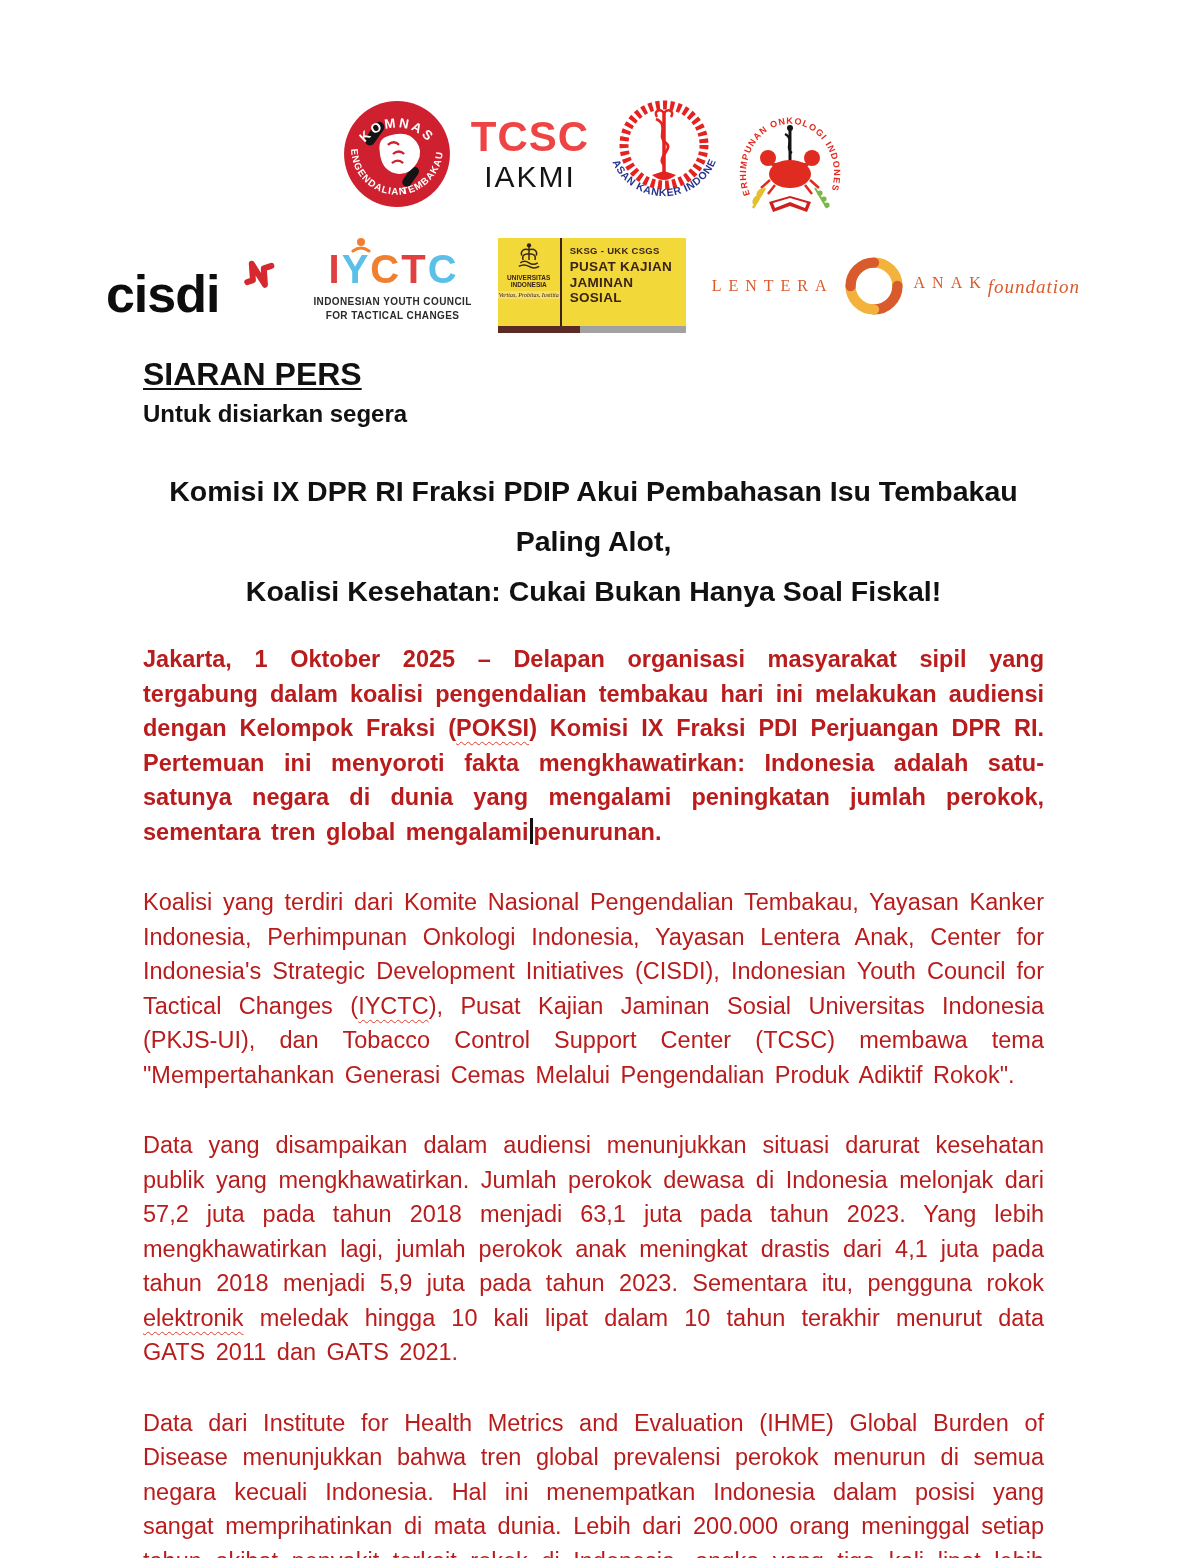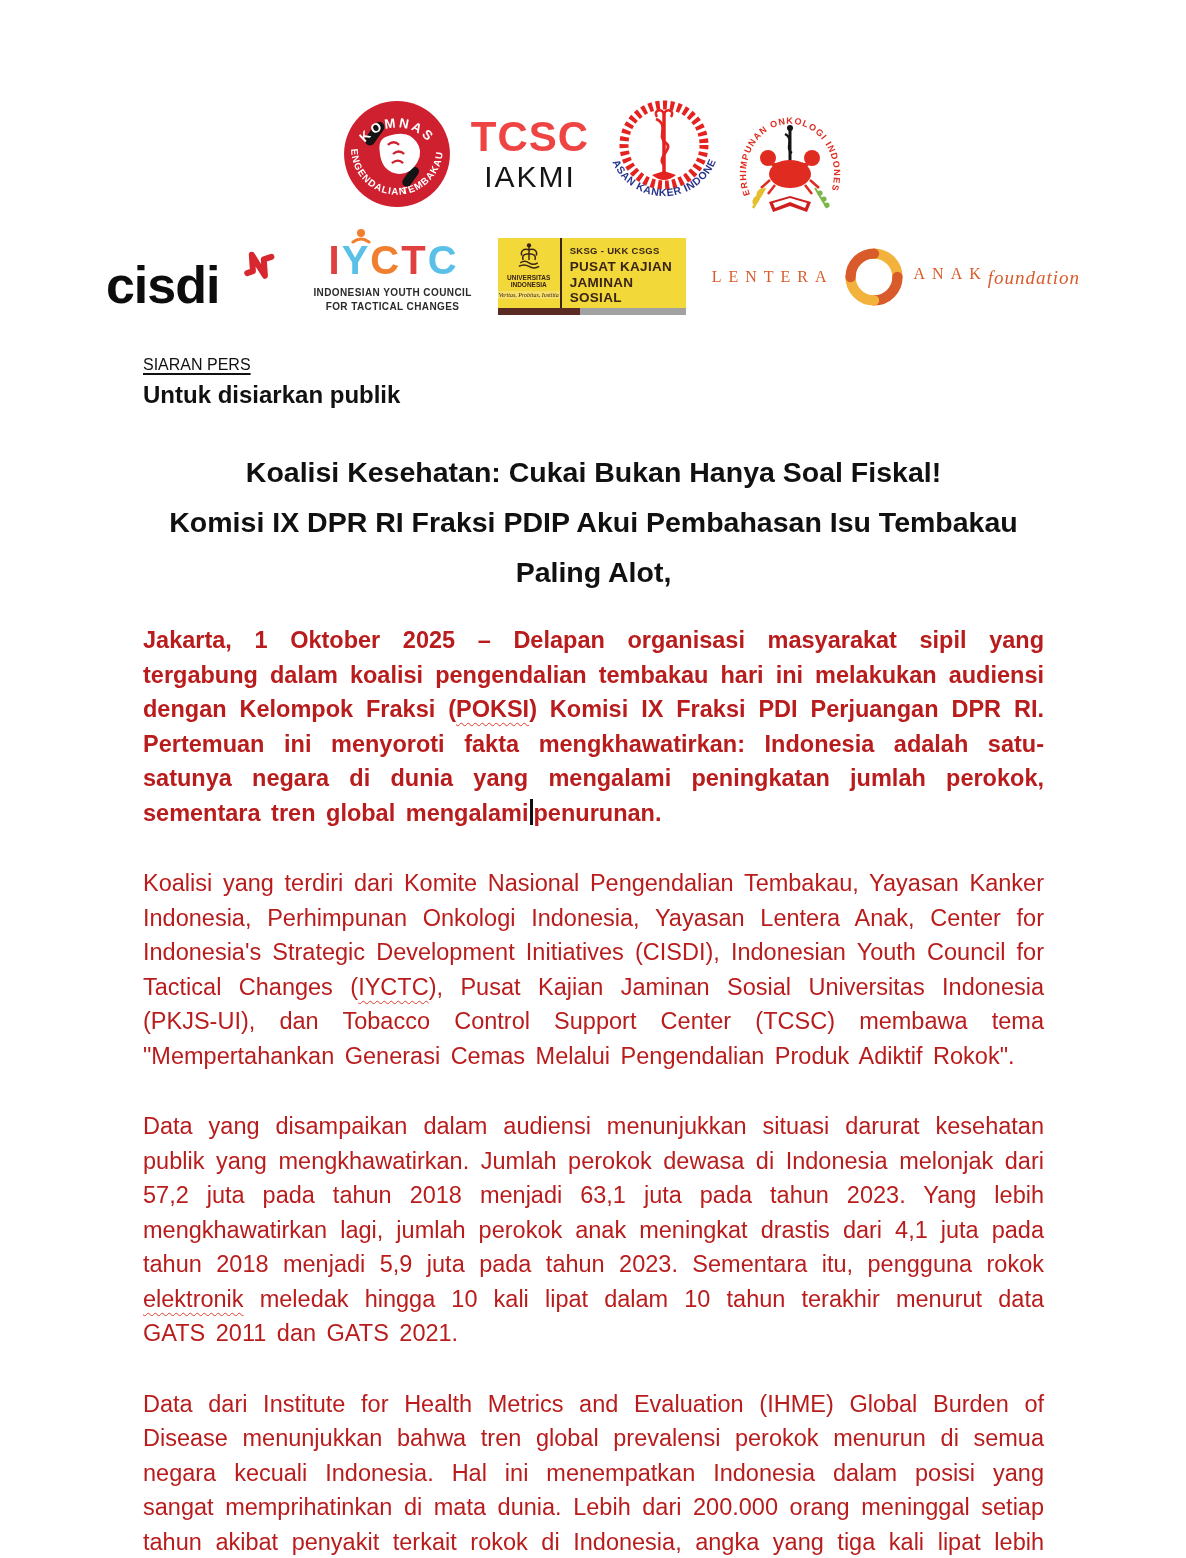--- a/index.html
+++ b/index.html
@@ -20,41 +20,41 @@
   .cisdi-word { font-size: 52px; font-weight: 800; letter-spacing: -1px; color: #0d0d0d; line-height: 1; }
   .cisdi-pulse { margin-left: -2px; margin-bottom: 26px; }
 
   .iyctc-logo { text-align: center; position: relative; }
   .iyctc-letters { display: flex; justify-content: center; align-items: flex-end; gap: 2px; line-height: 1; font-weight: 800; font-size: 40px; }
   .iyctc-letters span { display: inline-block; }
   .iyctc-person { position: absolute; top: -12px; left: 38px; }
   .iyctc-caption { margin-top: 6px; font-size: 10px; font-weight: 700; color: #2b2b2b; letter-spacing: 0.4px; line-height: 1.35; }
 
   .pkjs-logo { width: 188px; }
-  .pkjs-box { display: flex; background: #f2d839; height: 70px; }
+  .pkjs-box { display: flex; background: #f2d839; height: 88px; }
   .pkjs-left { width: 62px; display: flex; flex-direction: column; align-items: center; justify-content: flex-start; padding-top: 3px; }
   .pkjs-univ { font-size: 6.5px; font-weight: 700; color: #3a2418; text-align: center; line-height: 1.15; margin-top: 1px; }
   .pkjs-motto { width: 100%; background: #f7e06a; font-family: "Liberation Serif", serif; font-style: italic; font-size: 6px; color: #3a2418; text-align: center; margin-top: 2px; padding: 1px 0; }
   .pkjs-divider { width: 2px; background: #3a2418; }
   .pkjs-right { flex: 1; padding: 7px 6px 0 8px; color: #3a2418; }
   .pkjs-dept1 { font-size: 9.5px; font-weight: 700; letter-spacing: 0.3px; }
   .pkjs-dept2 { font-size: 13.5px; font-weight: 700; letter-spacing: 0.3px; margin-top: 3px; }
   .pkjs-dept3 { font-size: 13.5px; font-weight: 700; letter-spacing: 0.3px; margin-top: 1px; }
   .pkjs-strips { display: flex; height: 7px; }
   .pkjs-strip-maroon { width: 44%; background: #5a2a25; }
   .pkjs-strip-gray { width: 56%; background: #a2a2a2; }
 
   .lentera-logo { display: flex; align-items: center; gap: 10px; }
   .lentera-word { font-family: "Liberation Serif", serif; font-size: 16px; font-weight: 400; letter-spacing: 7px; color: #d95b2b; }
   .lentera-right { display: flex; flex-direction: row; align-items: flex-start; }
   .lentera-foundation { font-family: "Liberation Serif", serif; font-style: italic; font-size: 19px; color: #d95b2b; margin-top: 2px; align-self: flex-end; letter-spacing: 1px; }
 
   
   .content { position: absolute; left: 143px; width: 901px; top: 356px; }
-  .kicker { font-size: 16px; font-weight: 400; text-decoration: underline; text-decoration-thickness: 2px; text-underline-offset: 3px; color: #111; }
+  .kicker { font-size: 32px; font-weight: 700; text-decoration: underline; text-decoration-thickness: 2px; text-underline-offset: 3px; color: #111; }
   .release-note { font-size: 24px; font-weight: 700; margin-top: 7px; color: #111; }
   .doc-title { margin-top: 38px; text-align: center; font-weight: 700; font-size: 28.5px; line-height: 50px; color: #111; margin-bottom: 26px; }
   .doc-body { margin-top: 14px; }
   .body-para { font-size: 23.5px; line-height: 34.5px; text-align: justify; word-spacing: 4px; margin-bottom: 36px; color: #b91c1c; margin-top: 20px; }
   .body-para.bold { font-weight: 700; }
   .spell { text-decoration: underline; text-decoration-style: wavy; text-decoration-color: #e23b2e; text-decoration-thickness: 1px; text-underline-offset: 5px; text-decoration-skip-ink: none; }
   .text-cursor { display: inline-block; width: 3px; height: 26px; background: #111; vertical-align: -4px; margin: 0 1px; }
 </style>
 </head>
 <body>
@@ -203,24 +203,24 @@
       </svg>
       <div class="lentera-right">
         <span class="lentera-word">ANAK</span>
         <span class="lentera-foundation">foundation</span>
       </div>
     </div>
   </div>
 
   <div class="content">
     <div class="kicker">SIARAN PERS</div>
-    <div class="release-note">Untuk disiarkan publik</div>
+    <div class="release-note">Untuk disiarkan segera</div>
     <div class="doc-title">
+      <div>Komisi IX DPR RI Fraksi PDIP Akui Pembahasan Isu Tembakau Paling Alot,</div>
       <div>Koalisi Kesehatan: Cukai Bukan Hanya Soal Fiskal!</div>
-      <div>Komisi IX DPR RI Fraksi PDIP Akui Pembahasan Isu Tembakau Paling Alot,</div>
     </div>
     <div class="doc-body">
         <p class="body-para bold"><span class="">Jakarta, 1 Oktober 2025 – Delapan organisasi masyarakat sipil yang tergabung dalam koalisi pengendalian tembakau hari ini melakukan audiensi dengan Kelompok Fraksi (</span><span class="spell">POKSI</span><span class="">) Komisi IX Fraksi PDI Perjuangan DPR RI. Pertemuan ini menyoroti fakta mengkhawatirkan: Indonesia adalah satu-satunya negara di dunia yang mengalami peningkatan jumlah perokok, sementara tren global mengalami</span><span class="text-cursor"></span><span class="">penurunan.</span></p>
         <p class="body-para"><span class="">Koalisi yang terdiri dari Komite Nasional Pengendalian Tembakau, Yayasan Kanker Indonesia, Perhimpunan Onkologi Indonesia, Yayasan Lentera Anak, Center for Indonesia's Strategic Development Initiatives (CISDI), Indonesian Youth Council for Tactical Changes (</span><span class="spell">IYCTC</span><span class="">), Pusat Kajian Jaminan Sosial Universitas Indonesia (PKJS-UI), dan Tobacco Control Support Center (TCSC) membawa tema "Mempertahankan Generasi Cemas Melalui Pengendalian Produk Adiktif Rokok".</span></p>
         <p class="body-para"><span class="">Data yang disampaikan dalam audiensi menunjukkan situasi darurat kesehatan publik yang mengkhawatirkan. Jumlah perokok dewasa di Indonesia melonjak dari 57,2 juta pada tahun 2018 menjadi 63,1 juta pada tahun 2023. Yang lebih mengkhawatirkan lagi, jumlah perokok anak meningkat drastis dari 4,1 juta pada tahun 2018 menjadi 5,9 juta pada tahun 2023. Sementara itu, pengguna rokok </span><span class="spell">elektronik</span><span class=""> meledak hingga 10 kali lipat dalam 10 tahun terakhir menurut data GATS 2011 dan GATS 2021.</span></p>
         <p class="body-para"><span class="">Data dari Institute for Health Metrics and Evaluation (IHME) Global Burden of Disease menunjukkan bahwa tren global prevalensi perokok menurun di semua negara kecuali Indonesia. Hal ini menempatkan Indonesia dalam posisi yang sangat memprihatinkan di mata dunia. Lebih dari 200.000 orang meninggal setiap tahun akibat penyakit terkait rokok di Indonesia, angka yang tiga kali lipat lebih tinggi dibandingkan kematian akibat COVID-19 yang mencapai sekitar 60.000 dalam setahun.</span></p>
       </div>
   </div>
 
 </div>

